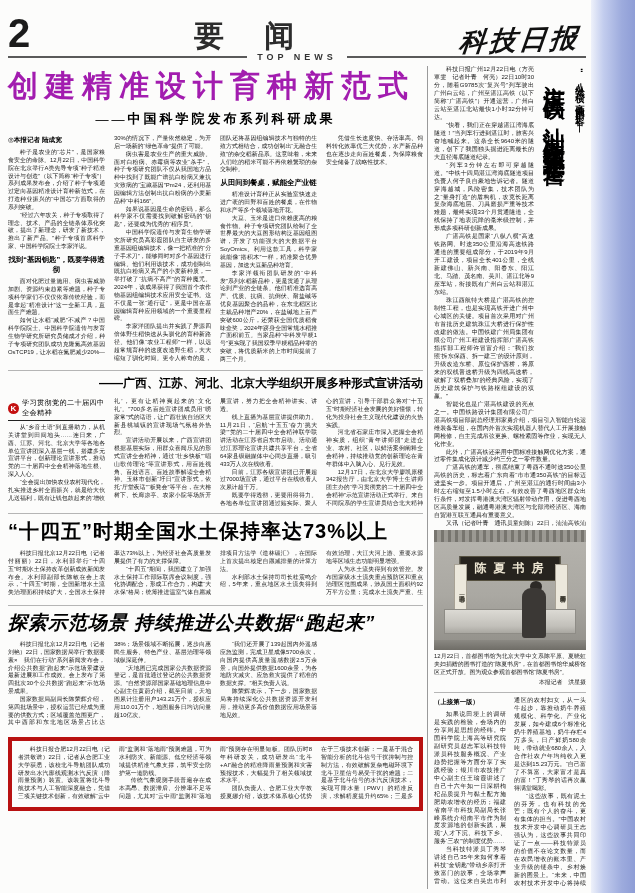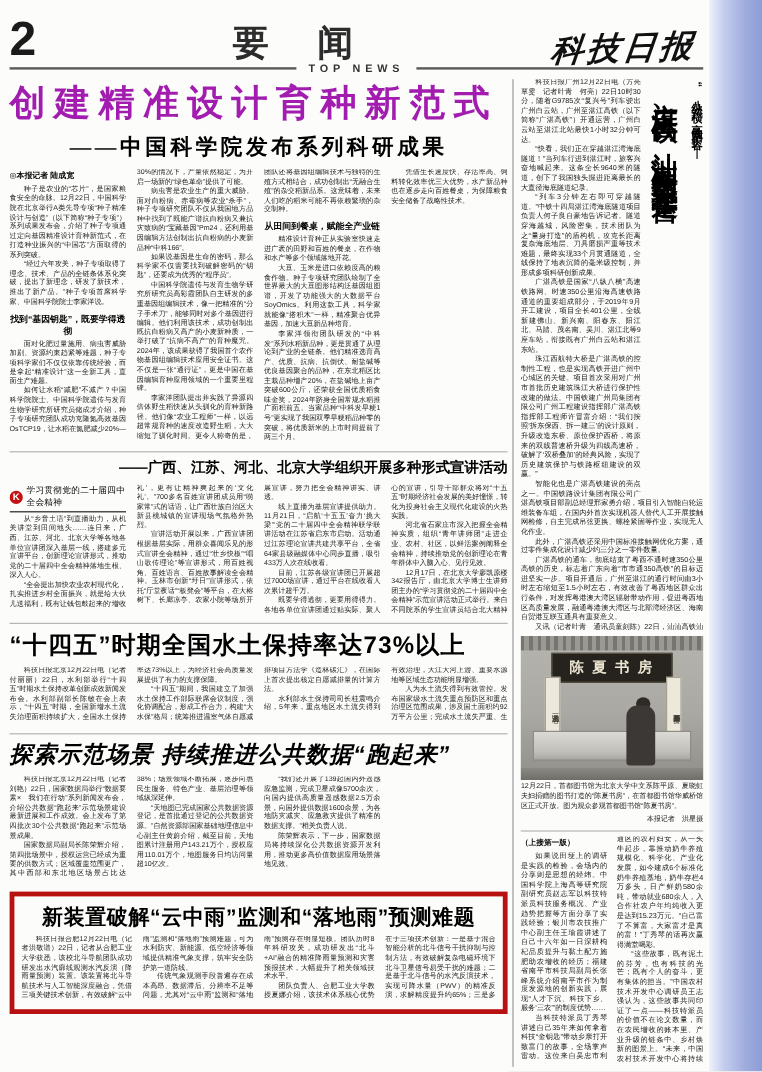--- a/index.html
+++ b/index.html
@@ -32,21 +32,21 @@
 
   
   .bp { font-size:5.9px; line-height:1.33; text-indent:2em; text-align:justify; color:#191919; }
   .col-subhead { font-size:7.4px; font-weight:bold; text-align:center; margin:4px 0 3px; text-indent:0; color:#000; }
   .byline-line { font-size:6.6px; font-weight:bold; margin:1px 0 4px; color:#000; }
   .cols4 { column-count:4; column-gap:9px; column-fill:auto; overflow:hidden; }
   .sec-rule { border-top:1px solid #b5b5b5; margin:5px 0 4px; }
 
   
   .a1-headline { font-size:30px; font-weight:900; letter-spacing:7px; text-align:left; color:#a21caf; }
-  .a1-sub { font-family:"Liberation Serif","DejaVu Serif",serif; font-size:18px; font-weight:bold;
+  .a1-sub { font-family:"Liberation Serif","DejaVu Serif",serif; font-size:13px; font-weight:bold;
     letter-spacing:3px; text-align:center; margin:3px 0 7px; color:#000; }
   .a1-body { height:230px; }
 
   
   .a2-headline { font-size:24px; font-weight:900; letter-spacing:9px; text-align:center; color:#000; margin-top:2px; }
   .a2-sub { font-size:12px; font-weight:bold; text-align:right; margin:3px 0 6px; color:#000; }
   .a2-body { height:110px; }
   .flow-badge { display:flex; align-items:center; gap:3px; border-bottom:1.5px solid #222; padding-bottom:2px; margin-bottom:3px; }
   .badge-logo { width:11px; height:11px; border-radius:50%; background:#c41010; color:#fff; font-weight:900;
     font-size:8px; line-height:11px; text-align:center; flex:0 0 auto; }
@@ -69,21 +69,21 @@
   .rail-headblock { float:right; writing-mode:vertical-rl; height:346px; padding:2px 0 0 5px; }
   .rail-kicker { font-size:9.5px; font-weight:bold; letter-spacing:3px; color:#000; margin-left:4px; }
   .rail-headline { font-size:22px; font-weight:900; letter-spacing:4px; color:#000; }
   .rail-body .bp { font-size:6px; }
 
   
   .photo { position:relative; height:120px; margin-top:4px; overflow:hidden;
     background:linear-gradient(#b6b4ae 0%,#aaa8a2 55%,#908e88 100%); }
   .photo-ceiling { position:absolute; top:0; left:0; right:0; height:12px;
     background:repeating-linear-gradient(90deg,#77756f 0 3px,#9b9993 3px 7px); }
-  .plaque { position:absolute; top:14px; left:50%; transform:translateX(-50%); background:#26231e; color:#ece5d2;
+  .plaque { position:absolute; top:26px; left:50%; transform:translateX(-50%); background:#26231e; color:#ece5d2;
     font-family:"DejaVu Serif","Liberation Serif",serif; font-size:12px; font-weight:bold; letter-spacing:7px;
     padding:3px 9px 3px 14px; border:1px solid #55503f; white-space:nowrap; }
   .scroll { position:absolute; top:34px; width:13px; height:54px; background:#ece8dc; border:1px solid #a8a295;
     writing-mode:vertical-rl; font-family:"DejaVu Serif",serif; font-size:6px; text-align:center; color:#3b382f; }
   .scroll-left { left:20px; } .scroll-right { right:18px; }
   .case { position:absolute; bottom:16px; left:10px; right:10px; height:25px;
     background:linear-gradient(#dcdad4 0%,#c2c0ba 70%,#a9a7a1 100%); border:1px solid #8e8c86; }
   .person { position:absolute; bottom:12px; right:40px; width:24px; height:50px; background:#3b3835; border-radius:9px 9px 3px 3px; }
   .person-head { position:absolute; bottom:58px; right:44px; width:12px; height:11px; background:#2d2a27; border-radius:50%; }
   .photo-floor { position:absolute; bottom:0; left:0; right:0; height:10px; background:linear-gradient(#8b8983,#6f6d67); }
@@ -184,21 +184,20 @@
           <div class="a4-body cols4">
               <div class="bp">科技日报北京12月22日电（记者刘艳）22日，国家数据局举行“数据要素×　我们在行动”系列新闻发布会，介绍公共数据“跑起来”示范场景建设最新进展和工作成效。会上发布了第四批次30个公共数据“跑起来”示范场景成果。</div>
               <div class="bp">国家数据局副局长陈荣辉介绍，第四批场景中，授权运营已经成为重要的供数方式；区域覆盖范围更广，其中西部和东北地区场景占比达38%；场景领域不断拓展，逐步向惠民生服务、特色产业、基层治理等领域纵深延伸。</div>
               <div class="bp">“天地图已完成国家公共数据资源登记，是首批通过登记的公共数据资源。”自然资源部国家基础地理信息中心副主任黄蔚介绍，截至目前，天地图累计注册用户143.21万个，授权应用110.01万个，地图服务日均访问量超10亿次。</div>
               <div class="bp">“我们还开展了139起国内外遥感应急监测，完成卫星成像5700余次，向国内提供高质量遥感数据2.5万余景，向国外提供数据1600余景，为各地防灾减灾、应急救灾提供了精准的数据支撑。”相关负责人说。</div>
               <div class="bp">陈荣辉表示，下一步，国家数据局将持续深化公共数据资源开发利用，推动更多高价值数据应用场景落地见效。</div>
             </div>
         </div>
 
         <div class="redbox">
-          <div class="a5-headline">新装置破解“云中雨”监测和“落地雨”预测难题</div>
           <div class="a5-body cols4">
               <div class="bp">科技日报合肥12月22日电（记者洪敬谱）22日，记者从合肥工业大学获悉，该校北斗导航团队成功研发出水汽廓线观测水汽反演（降雨量预测）装置。该装置将北斗导航技术与人工智能深度融合，凭借三项关键技术创新，有效破解“云中雨”监测和“落地雨”预测难题，可为水利防灾、新能源、低空经济等领域提供精准气象支撑，筑牢安全防护第一道防线。</div>
               <div class="bp">传统气象观测手段普遍存在成本高昂、数据滞后、分辨率不足等问题，尤其对“云中雨”监测和“落地雨”预测存在明显短板。团队历时8年科研攻关，成功研发出“北斗+AI”融合的精准降雨量预测和灾害预报技术，大幅提升了相关领域技术水平。</div>
               <div class="bp">团队负责人、合肥工业大学教授夏娜介绍，该技术体系核心优势在于三项技术创新：一是基于混合智能分析的北斗信号干扰抑制与控制方法，有效破解复杂电磁环境下北斗卫星信号易受干扰的难题；二是基于北斗信号的水汽反演技术，实现可降水量（PWV）的精准反演，求解精度提升约65%；三是多变量时序预测模型，实现降雨量的精准预测，实现行业最高87.6%的正报率和8.9%的最低空报率，为短时强对流降雨等突发天气预警提供可靠支撑。</div>
             </div>
         </div>
       </div>
 
       <div class="right-region">
 

